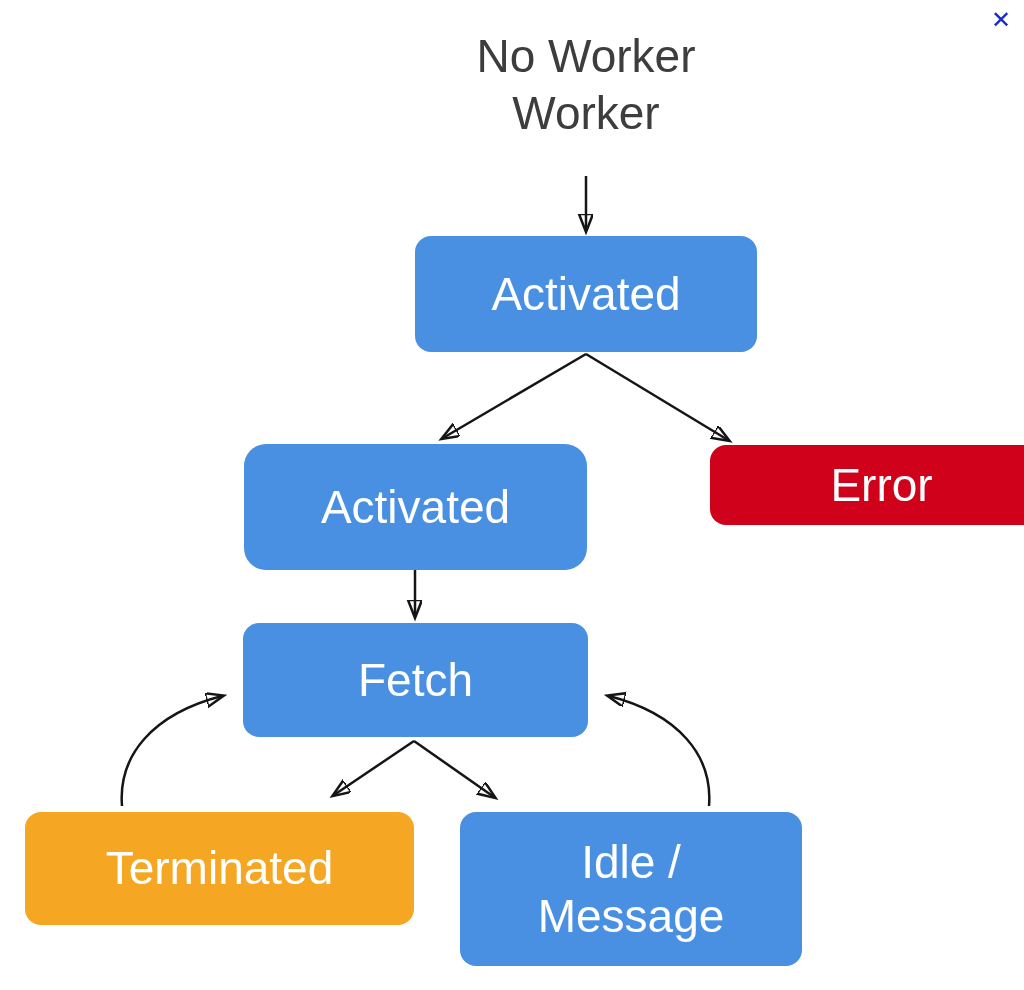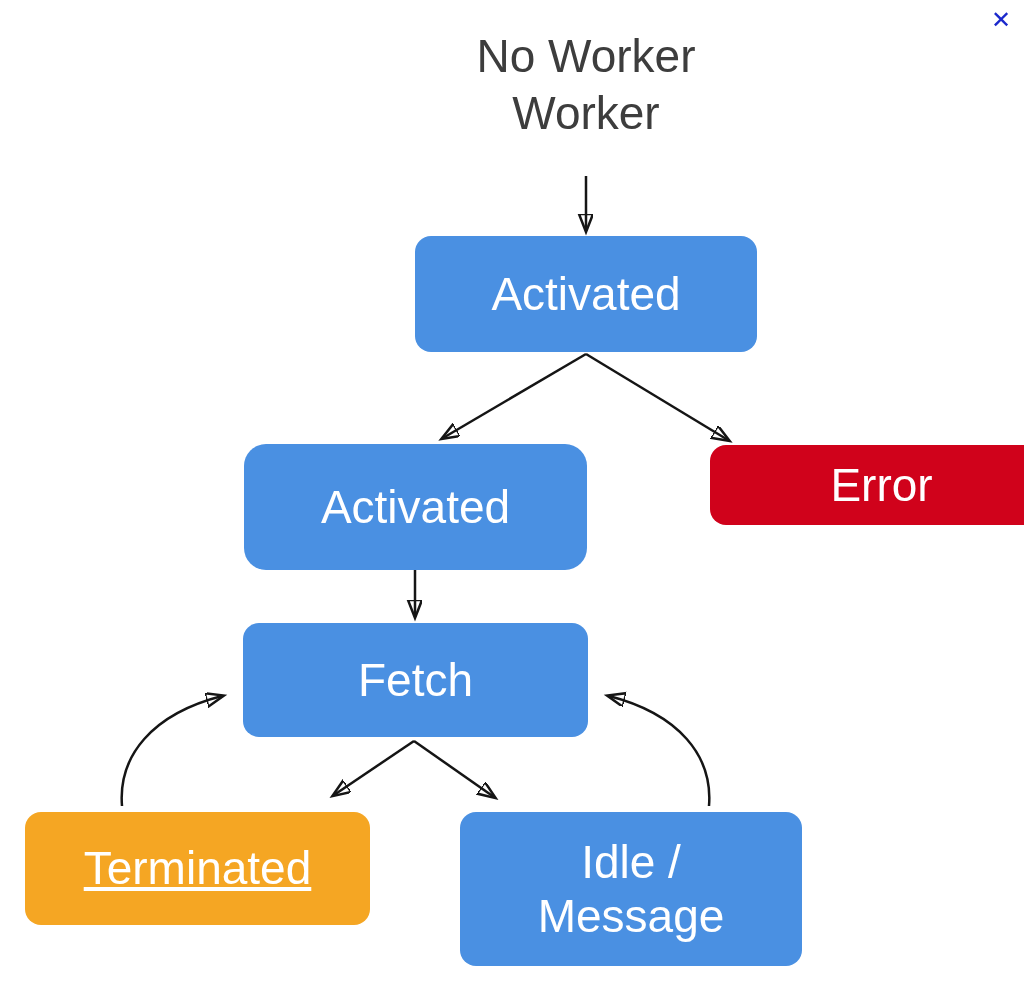--- a/index.html
+++ b/index.html
@@ -45,21 +45,21 @@
     text-align: center;
     line-height: 1.18;
   }
   .node-blue   { background: #4a90e2; }
   .node-red    { background: #d0021b; }
   .node-orange { background: #f5a623; }
   .node-installing { left: 415px; top: 236px; width: 342px; height: 116px; }
   .node-activated  { left: 244px; top: 444px; width: 343px; height: 126px; border-radius: 22px; }
   .node-error      { left: 662px; top: 445px; width: 343px; height: 80px; margin-left: 48px; }
   .node-idle       { left: 243px; top: 623px; width: 345px; height: 114px; }
-  .node-terminated { left: 25px;  top: 812px; width: 345px; height: 113px; text-decoration: underline; }
+  .node-terminated { left: 25px;  top: 812px; width: 389px; height: 113px; }
   .node-fetch      { left: 460px; top: 812px; width: 342px; height: 154px; }
   .node-fetch .wrap-label { display: inline-block; width: 250px; }
   .close-btn {
     position: absolute;
     top: 5px;
     right: 8px;
     width: 30px;
     height: 30px;
     border: none;
     background: transparent;

